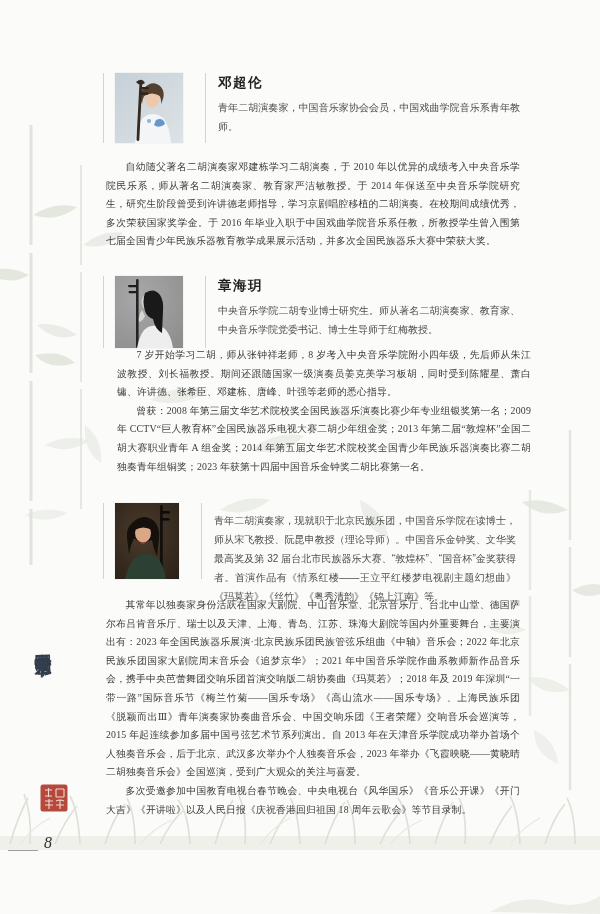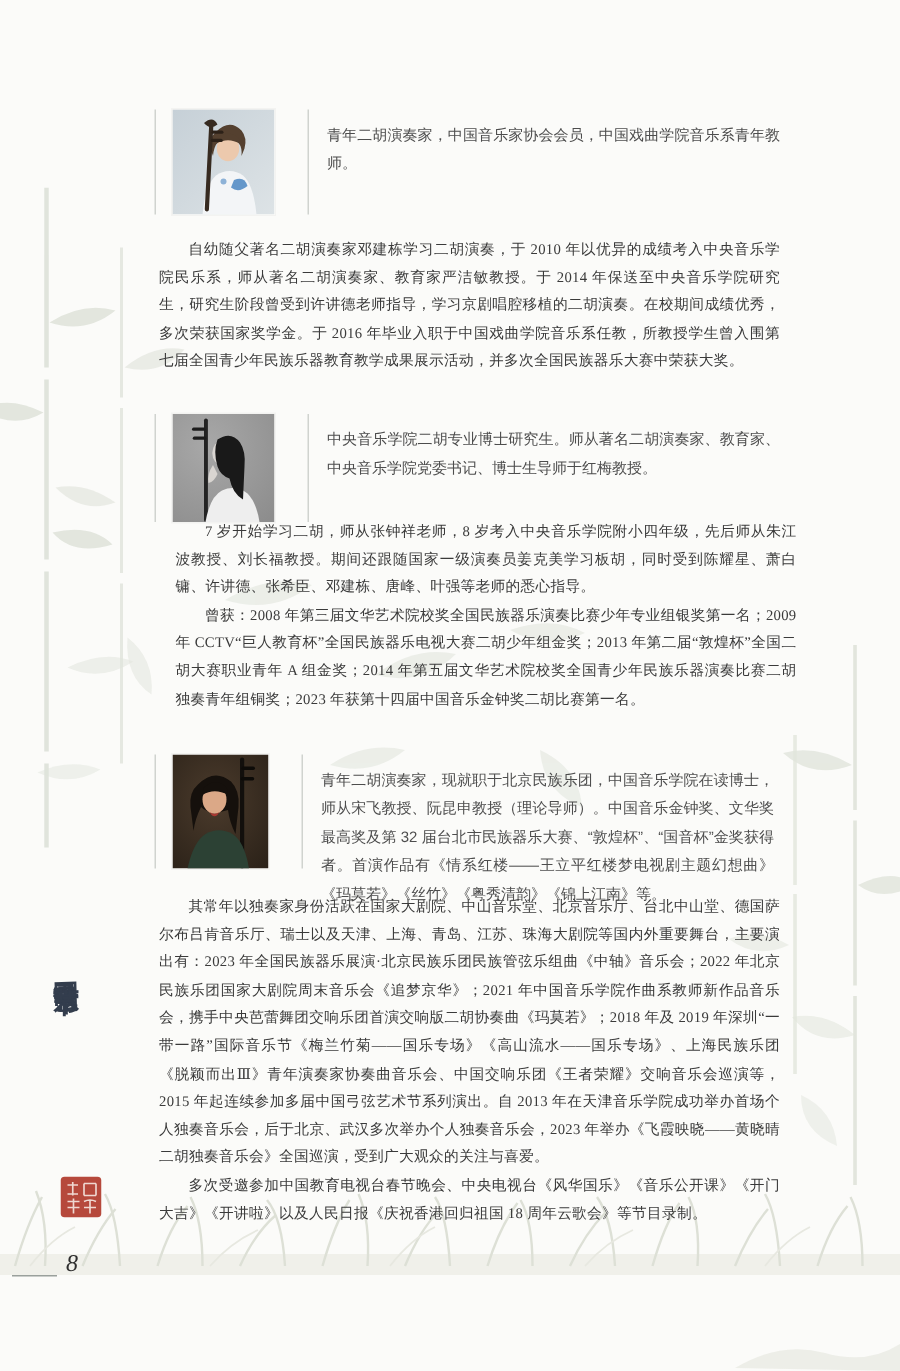--- a/index.html
+++ b/index.html
@@ -171,20 +171,21 @@
           <ellipse cx="37" cy="26" rx="7.5" ry="8.5" fill="#ecc9ad"></ellipse>
           <path d="M30 19 q7 -6 14 0 q1 2 1 4 q-8 -5 -16 0 q0 -2 1 -4z" fill="#54402f"></path>
           <rect x="23" y="8" width="2.8" height="60" rx="1.4" fill="#362a20" transform="rotate(3 24 38)"></rect>
           <path d="M21 9 q6 -5 9 1 q-5 4 -9 -1z" fill="#362a20"></path>
           <rect x="26" y="14" width="8" height="2.2" rx="1.1" fill="#2c2118"></rect>
           <rect x="25.5" y="19.5" width="8" height="2.2" rx="1.1" fill="#2c2118"></rect>
         </svg>
       </div>
       <div class="vrule vrule2" style="height:70px;"></div>
       <div class="htext">
+        <h2 class="pname">邓超伦</h2>
         <p class="intro">青年二胡演奏家，中国音乐家协会会员，中国戏曲学院音乐系青年教师。</p>
       </div>
     </div>
   </div>
 
   <div class="bio" style="left:82px;top:158px;">
     <p>自幼随父著名二胡演奏家邓建栋学习二胡演奏，于 2010 年以优异的成绩考入中央音乐学院民乐系，师从著名二胡演奏家、教育家严洁敏教授。于 2014 年保送至中央音乐学院研究生，研究生阶段曾受到许讲德老师指导，学习京剧唱腔移植的二胡演奏。在校期间成绩优秀，多次荣获国家奖学金。于 2016 年毕业入职于中国戏曲学院音乐系任教，所教授学生曾入围第七届全国青少年民族乐器教育教学成果展示活动，并多次全国民族器乐大赛中荣获大奖。</p>
   </div>
 
   <div class="col" style="top:276px;">
@@ -203,20 +204,21 @@
           <rect x="13" y="9" width="9" height="2.2" rx="1.1" fill="#1c1c1c"></rect>
           <rect x="13.5" y="15" width="9" height="2.2" rx="1.1" fill="#1c1c1c"></rect>
           <path d="M22 72 q3 -17 11 -21 q9 -4 17 2 q6 6 8 19 z" fill="#eeeeee"></path>
           <ellipse cx="33" cy="26" rx="6.5" ry="8" fill="#d9d5d1"></ellipse>
           <path d="M30 17 q9 -6 15 2 q4 6 3 16 l-1 22 q-7 -4 -9 -14 q-6 -2 -8 -8 q-3 -10 0 -18z" fill="#191919"></path>
           <path d="M27 34 q-4 6 -3 12 q4 -1 6 -6z" fill="#d9d5d1"></path>
         </svg>
       </div>
       <div class="vrule vrule2" style="height:72px;"></div>
       <div class="htext">
+        <h2 class="pname">章海玥</h2>
         <p class="intro">中央音乐学院二胡专业博士研究生。师从著名二胡演奏家、教育家、中央音乐学院党委书记、博士生导师于红梅教授。</p>
       </div>
     </div>
   </div>
 
   <div class="bio" style="left:93px;top:346px;">
     <p>7 岁开始学习二胡，师从张钟祥老师，8 岁考入中央音乐学院附小四年级，先后师从朱江波教授、刘长福教授。期间还跟随国家一级演奏员姜克美学习板胡，同时受到陈耀星、萧白镛、许讲德、张希臣、邓建栋、唐峰、叶强等老师的悉心指导。</p>
     <p>曾获：2008 年第三届文华艺术院校奖全国民族器乐演奏比赛少年专业组银奖第一名；2009 年 CCTV“巨人教育杯”全国民族器乐电视大赛二胡少年组金奖；2013 年第二届“敦煌杯”全国二胡大赛职业青年 A 组金奖；2014 年第五届文华艺术院校奖全国青少年民族乐器演奏比赛二胡独奏青年组铜奖；2023 年获第十四届中国音乐金钟奖二胡比赛第一名。</p>
   </div>
 

